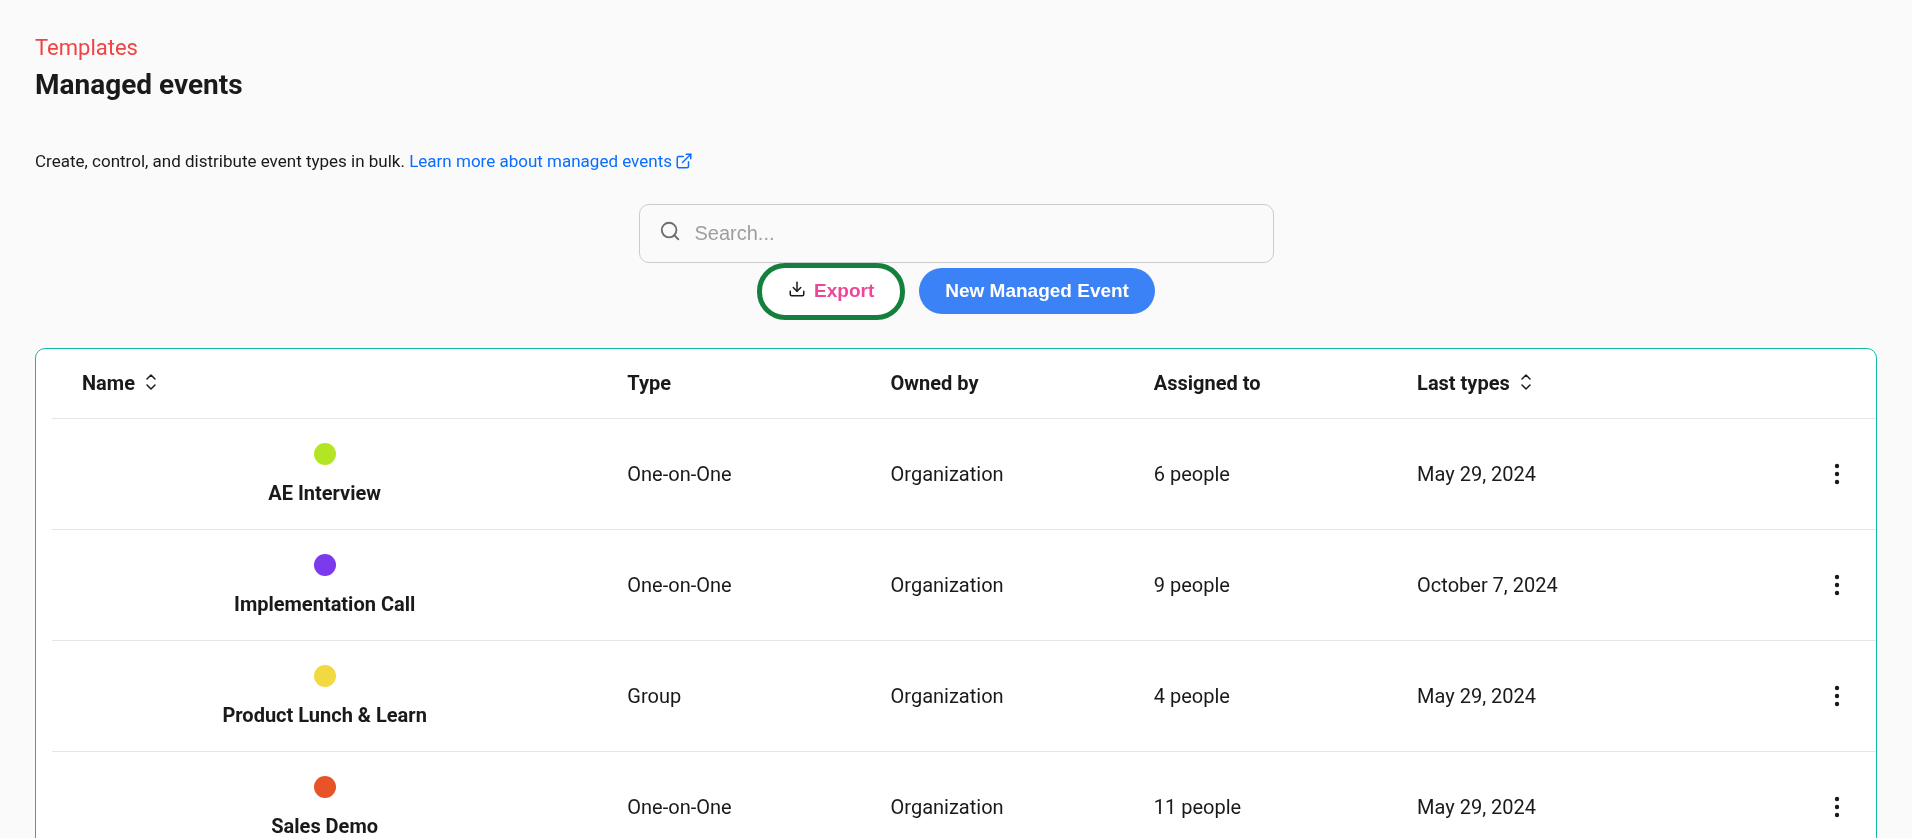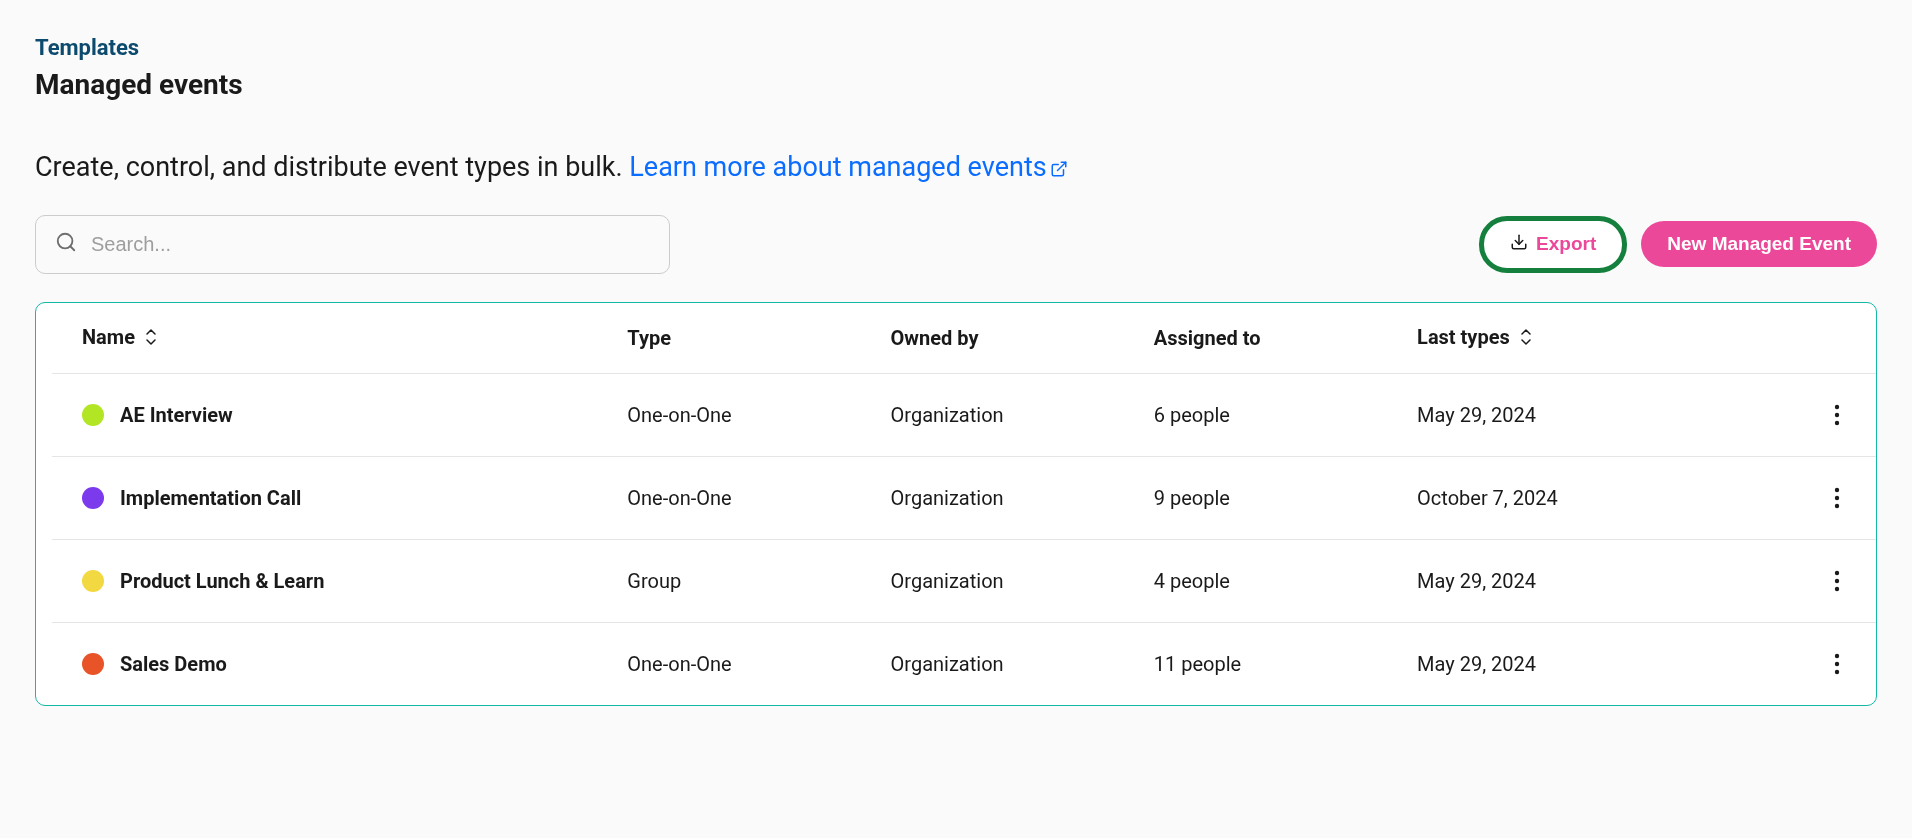--- a/index.html
+++ b/index.html
@@ -7,50 +7,51 @@
       padding: 0;
       box-sizing: border-box;
     }
     body {
       font-family: -apple-system, BlinkMacSystemFont, "Segoe UI", Roboto, Helvetica, Arial, sans-serif;
       background-color: #fafafa;
       padding: 35px;
       color: #1a1a1a;
     }
     .breadcrumb {
-      color: #0c4a6e;
+      color: #ef4444;
       font-size: 22px;
-      font-weight: 700;
+      font-weight: 400;
       margin-bottom: 8px;
     }
     .page-title {
       font-size: 28px;
       font-weight: 700;
       color: #1a1a1a;
       margin-bottom: 50px;
     }
     .description {
-      font-size: 27px;
+      font-size: 17px;
       color: #1a1a1a;
       margin-bottom: 30px;
     }
     .description a {
       color: #0a6dff;
       text-decoration: none;
     }
     .external-icon {
       display: inline-block;
       vertical-align: middle;
       margin-left: 3px;
     }
     .toolbar {
       display: flex;
       justify-content: space-between;
       align-items: center;
       margin-bottom: 28px;
+      flex-direction: column;
     }
     .search-container {
       position: relative;
       width: 635px;
     }
     .search-input {
       width: 100%;
       padding: 17px 20px 17px 55px;
       border: 1px solid #cccccc;
       border-radius: 10px;
@@ -82,21 +83,21 @@
       font-weight: 600;
       cursor: pointer;
       border: none;
     }
     .btn-outline {
       background: white;
       color: #ec4899;
       border: 5px solid #15803d;
     }
     .btn-primary {
-      background: #ec4899;
+      background: #3b82f6;
       color: white;
     }
     .table-container {
       background: white;
       border: 1px solid #14b8a6;
       border-radius: 10px;
       overflow: hidden;
       padding-left: 16px;
     }
     table {
@@ -119,20 +120,21 @@
     }
     tbody td {
       padding: 24px 30px;
       font-size: 20px;
       color: #1a1a1a;
     }
     .name-cell {
       display: flex;
       align-items: center;
       gap: 16px;
+      flex-direction: column;
     }
     .color-dot {
       width: 22px;
       height: 22px;
       border-radius: 50%;
       flex-shrink: 0;
     }
     .event-name {
       font-weight: 700;
     }

